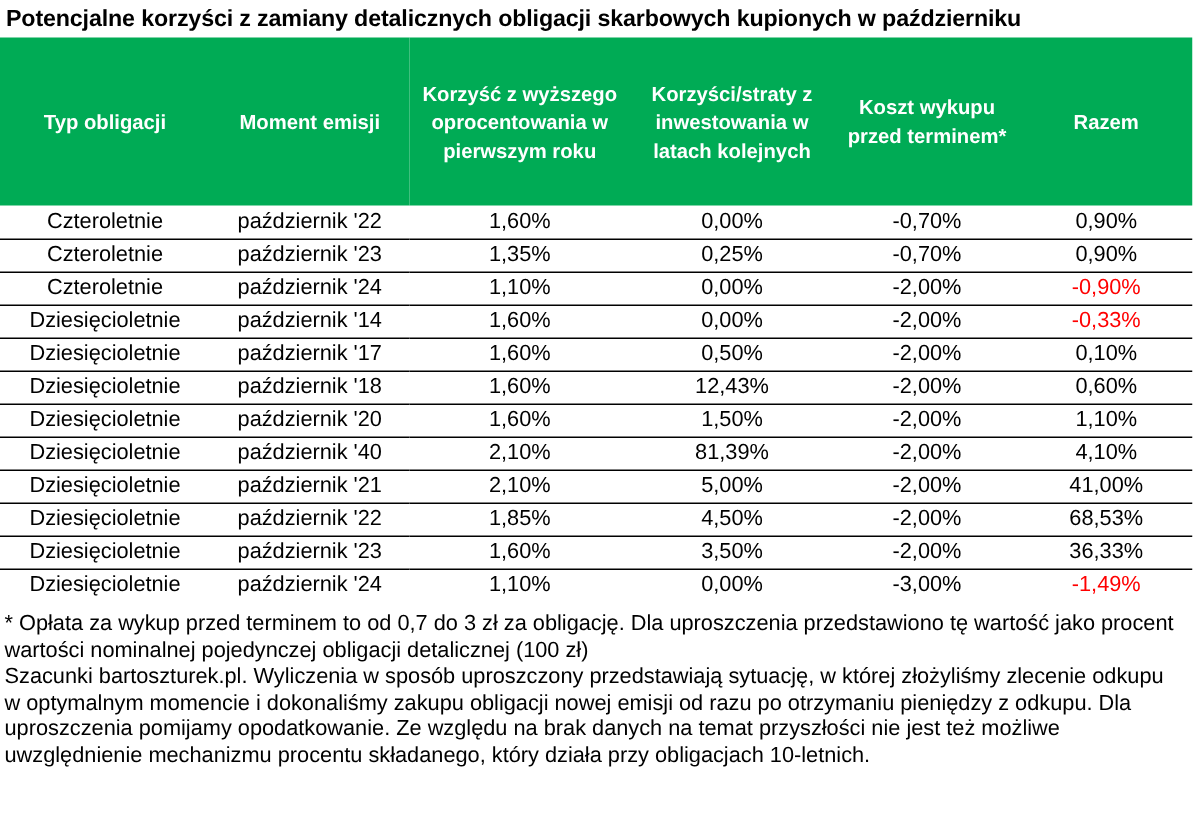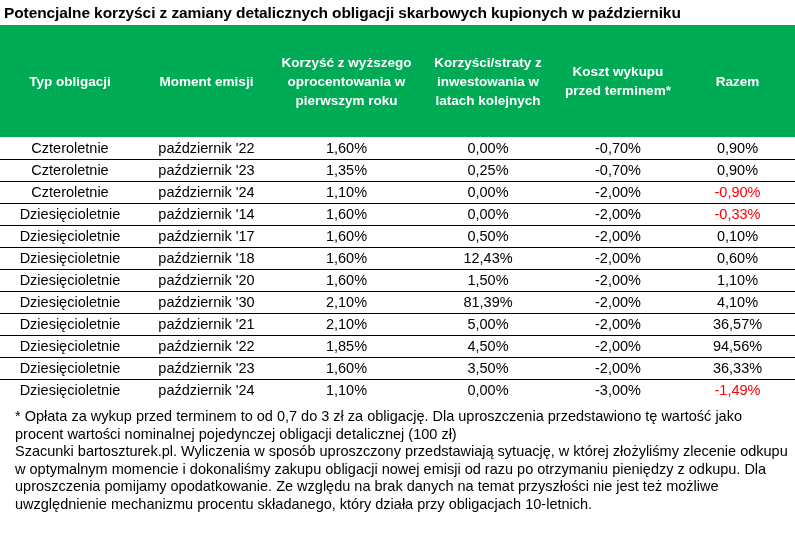--- a/index.html
+++ b/index.html
@@ -53,21 +53,21 @@
     white-space: nowrap;
   }
   table.bonds tbody tr + tr td {
     border-top: 1px solid #000000;
   }
   td.razem { font-weight: normal; }
   td.razem.negative { color: var(--red); }
 
   .notes {
     margin-top: 7px;
-    padding: 0 6px 0 15px;
+    padding: 0 6px 0 3px;
     font-size: 14.5px;
     line-height: 17.5px;
   }
   .notes .note { margin: 0; }
 </style>
 </head>
 <body>
 
 <div class="page">
 
@@ -144,41 +144,41 @@
         <tr>
       <td>Dziesięcioletnie</td>
       <td>październik '20</td>
       <td>1,60%</td>
       <td>1,50%</td>
       <td>-2,00%</td>
       <td class="razem">1,10%</td>
     </tr>
         <tr>
       <td>Dziesięcioletnie</td>
-      <td>październik '30</td>
+      <td>październik '40</td>
       <td>2,10%</td>
       <td>81,39%</td>
       <td>-2,00%</td>
       <td class="razem">4,10%</td>
     </tr>
         <tr>
       <td>Dziesięcioletnie</td>
       <td>październik '21</td>
       <td>2,10%</td>
       <td>5,00%</td>
       <td>-2,00%</td>
-      <td class="razem">36,57%</td>
+      <td class="razem">41,00%</td>
     </tr>
         <tr>
       <td>Dziesięcioletnie</td>
       <td>październik '22</td>
       <td>1,85%</td>
       <td>4,50%</td>
       <td>-2,00%</td>
-      <td class="razem">94,56%</td>
+      <td class="razem">68,53%</td>
     </tr>
         <tr>
       <td>Dziesięcioletnie</td>
       <td>październik '23</td>
       <td>1,60%</td>
       <td>3,50%</td>
       <td>-2,00%</td>
       <td class="razem">36,33%</td>
     </tr>
         <tr>

